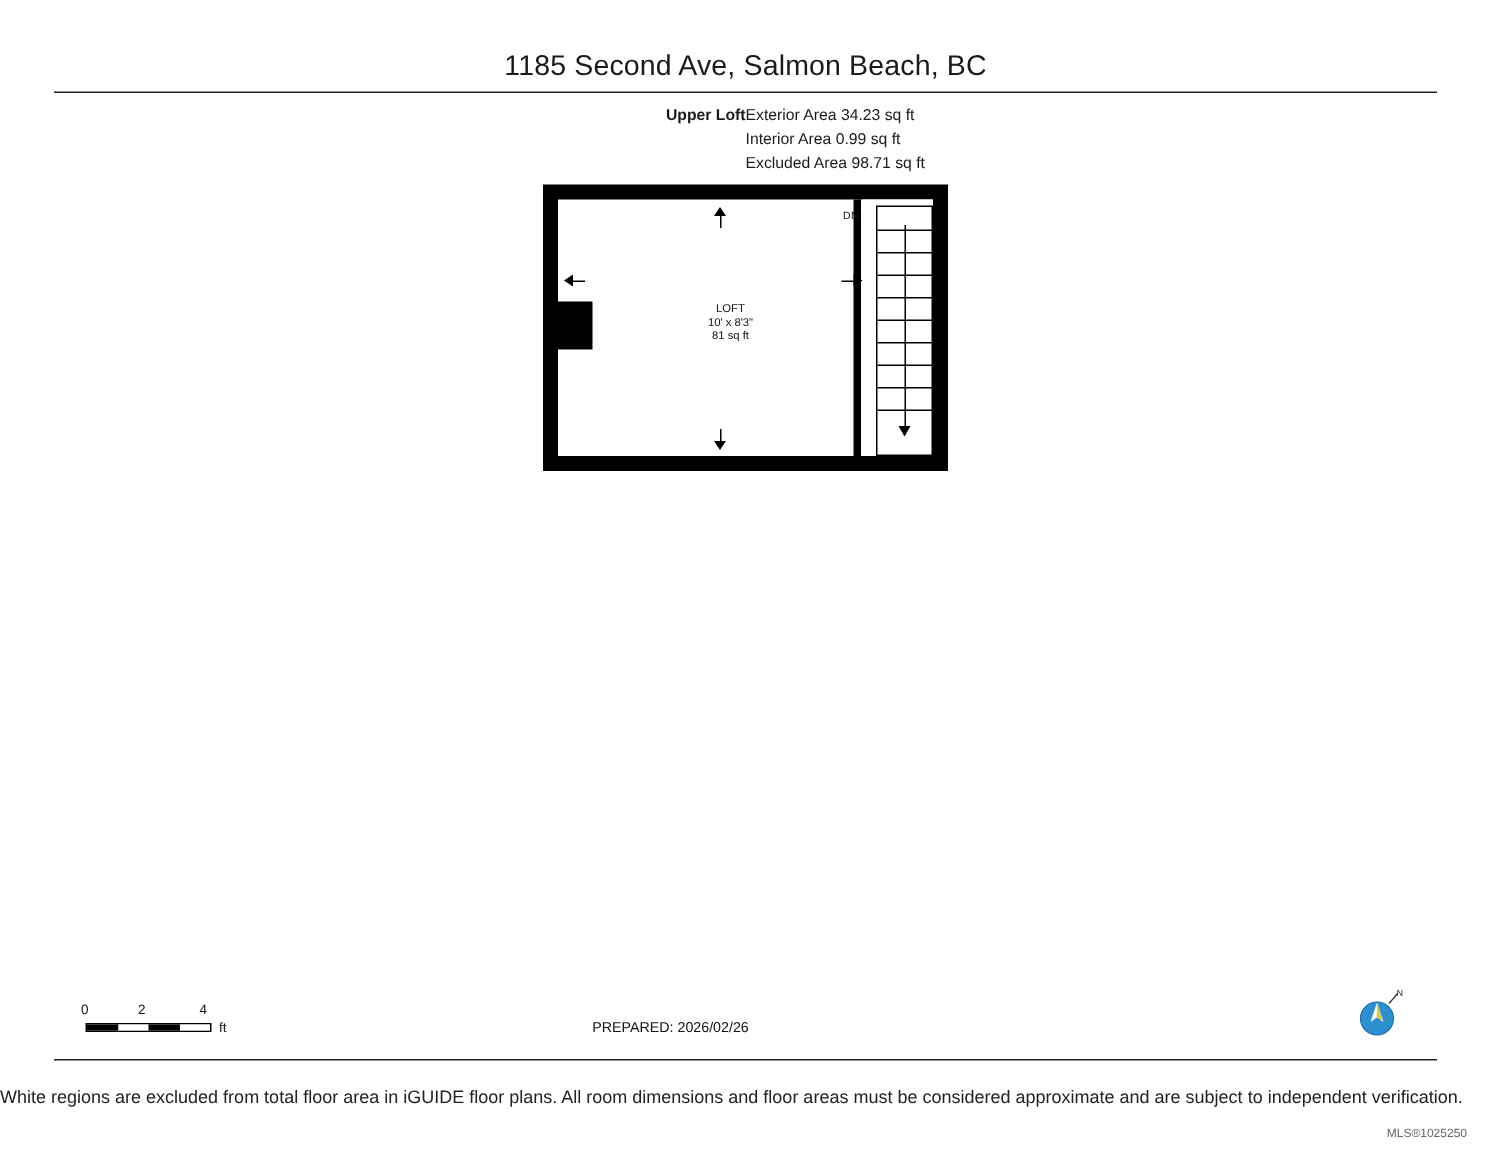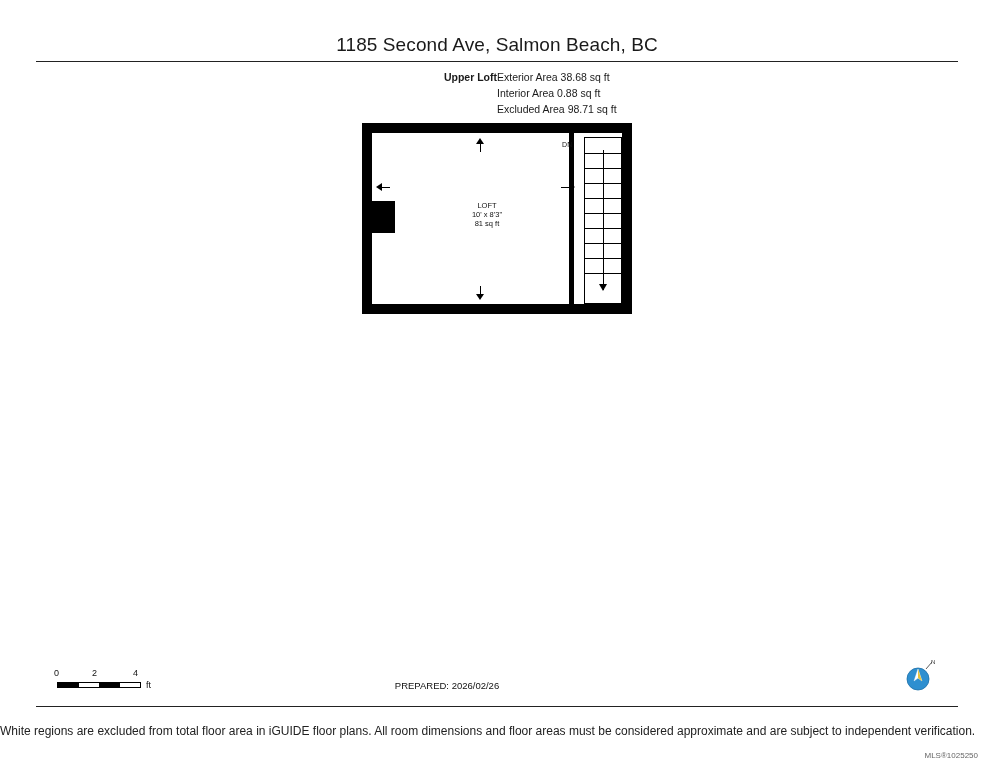--- a/index.html
+++ b/index.html
@@ -314,25 +314,25 @@
 <body>
 
 <div class="page">
 
   <div class="title">1185 Second Ave, Salmon Beach, BC</div>
   <div class="title-rule"></div>
 
   <div class="summary">
     <div class="summary-row">
       <div class="summary-label">Upper Loft</div>
-      <div class="summary-value">Exterior Area 38.68 sq ft</div>
+      <div class="summary-value">Exterior Area 34.23 sq ft</div>
     </div>
     <div class="summary-row">
       <div class="summary-spacer"></div>
-      <div class="summary-value">Interior Area 0.88 sq ft</div>
+      <div class="summary-value">Interior Area 0.99 sq ft</div>
     </div>
     <div class="summary-row">
       <div class="summary-spacer"></div>
       <div class="summary-value">Excluded Area 98.71 sq ft</div>
     </div>
   </div>
 
   <div class="plan">
     <div class="plan-outer"></div>
     <div class="plan-inner"></div>

